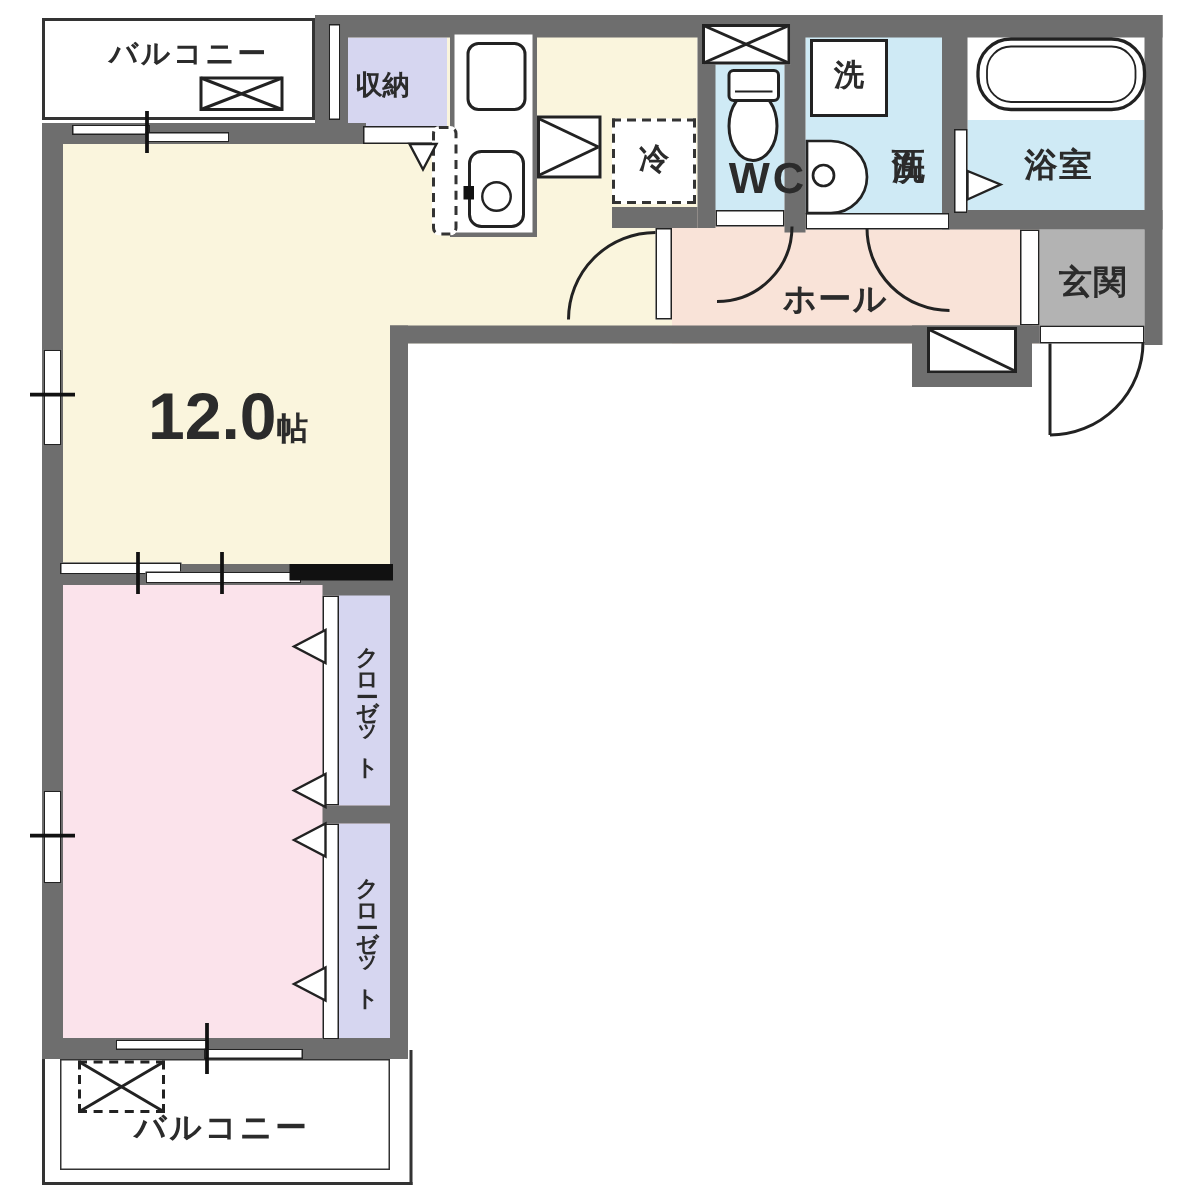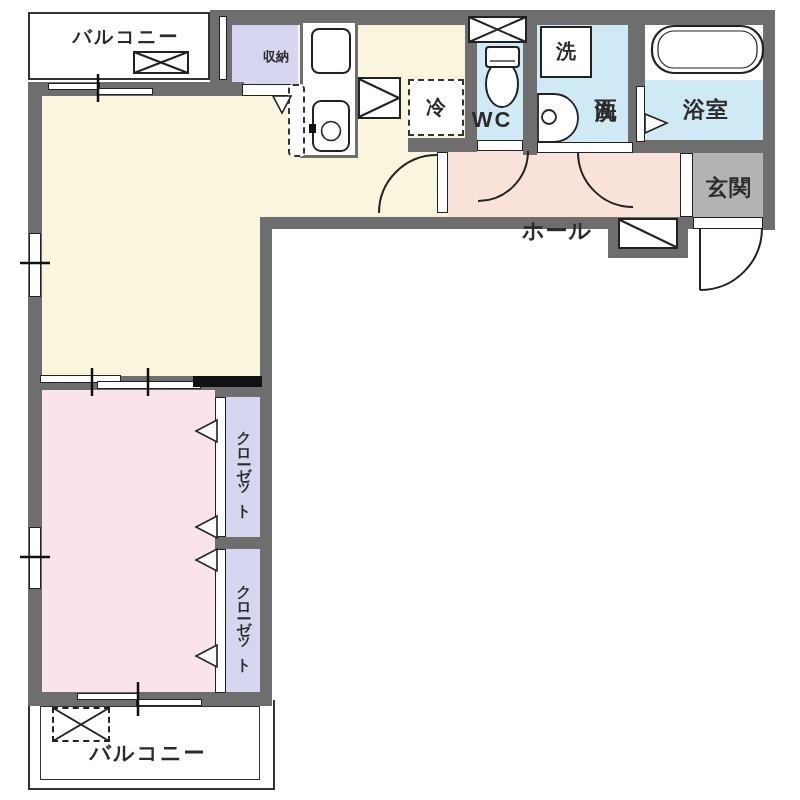--- a/index.html
+++ b/index.html
@@ -135,25 +135,28 @@
       <line x1="98" y1="74" x2="98" y2="102"></line>
       <line x1="20" y1="263" x2="50" y2="263"></line>
       <line x1="20" y1="557" x2="50" y2="557"></line>
       <line x1="138" y1="682" x2="138" y2="716"></line>
       <line x1="92" y1="368" x2="92" y2="396"></line>
       <line x1="148" y1="368" x2="148" y2="396"></line>
     </g>
   </svg>
 
   <div class="lbl" style="left:126px;top:37px;font-size:19px;letter-spacing:2px;">バルコニー</div>
-  <div class="lbl" style="left:276px;top:57px;font-size:13px;">収納</div>
+  <div class="lbl" style="left:255px;top:57px;font-size:18px;">収納</div>
   <div class="lbl" style="left:436px;top:107px;font-size:20px;">冷</div>
-  <div class="lbl" style="left:492px;top:120px;font-size:22px;letter-spacing:2px;">WC</div>
+  <div class="lbl" style="left:512px;top:120px;font-size:29px;letter-spacing:2px;">WC</div>
   <div class="lbl" style="left:566px;top:51px;font-size:20px;">洗</div>
   <div class="lbl vtext" style="left:606px;top:82px;font-size:22px;">洗面</div>
   <div class="lbl" style="left:706px;top:110px;font-size:22px;letter-spacing:1px;">浴室</div>
-  <div class="lbl" style="left:557px;top:199px;font-size:22px;letter-spacing:1px;margin-top:32px;">ホール</div>
+  <div class="lbl" style="left:557px;top:199px;font-size:22px;letter-spacing:1px;">ホール</div>
   <div class="lbl" style="left:729px;top:188px;font-size:22px;letter-spacing:1px;">玄関</div>
+  <div class="lbl" style="left:152px;top:279px;font-size:44px;">
+    <span>12.0</span><span style="font-size:21px;">帖</span>
+  </div>
   <div class="lbl vtext" style="left:244px;top:466px;font-size:15px;letter-spacing:1px;">クローゼット</div>
   <div class="lbl vtext" style="left:244px;top:620px;font-size:15px;letter-spacing:1px;">クローゼット</div>
   <div class="lbl" style="left:148px;top:753px;font-size:21px;letter-spacing:2px;">バルコニー</div>
 
 </div>
 
 </body></html>

